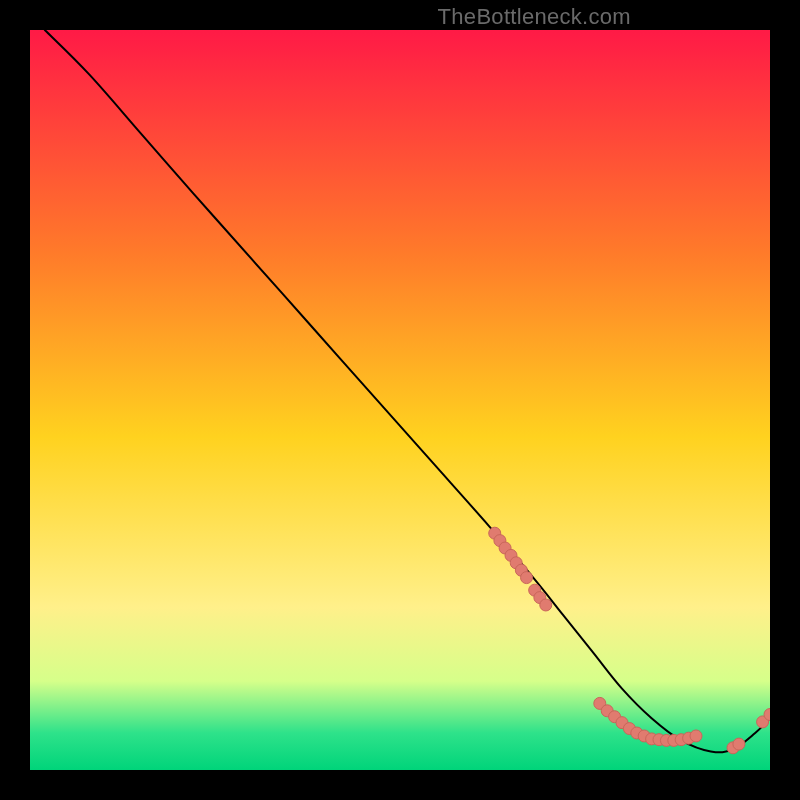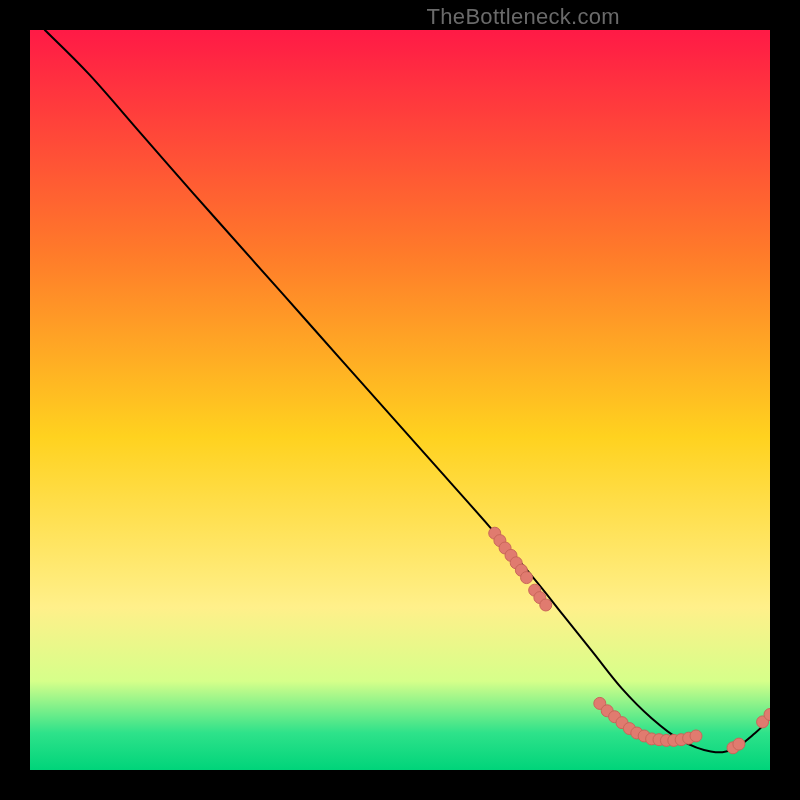--- a/index.html
+++ b/index.html
@@ -9,20 +9,21 @@
     height: 800px;
     background: #000000;
     overflow: hidden;
     font-family: Arial, Helvetica, sans-serif;
   }
   .frame {
     position: relative;
     width: 640px;
     height: 800px;
     background: #000000;
+    padding-left: 11px;
   }
   .watermark {
     position: absolute;
     top: 4px;
     right: 20px;
     color: #6a6a6a;
     font-size: 22px;
     font-weight: 400;
     letter-spacing: 0.3px;
     z-index: 5;

